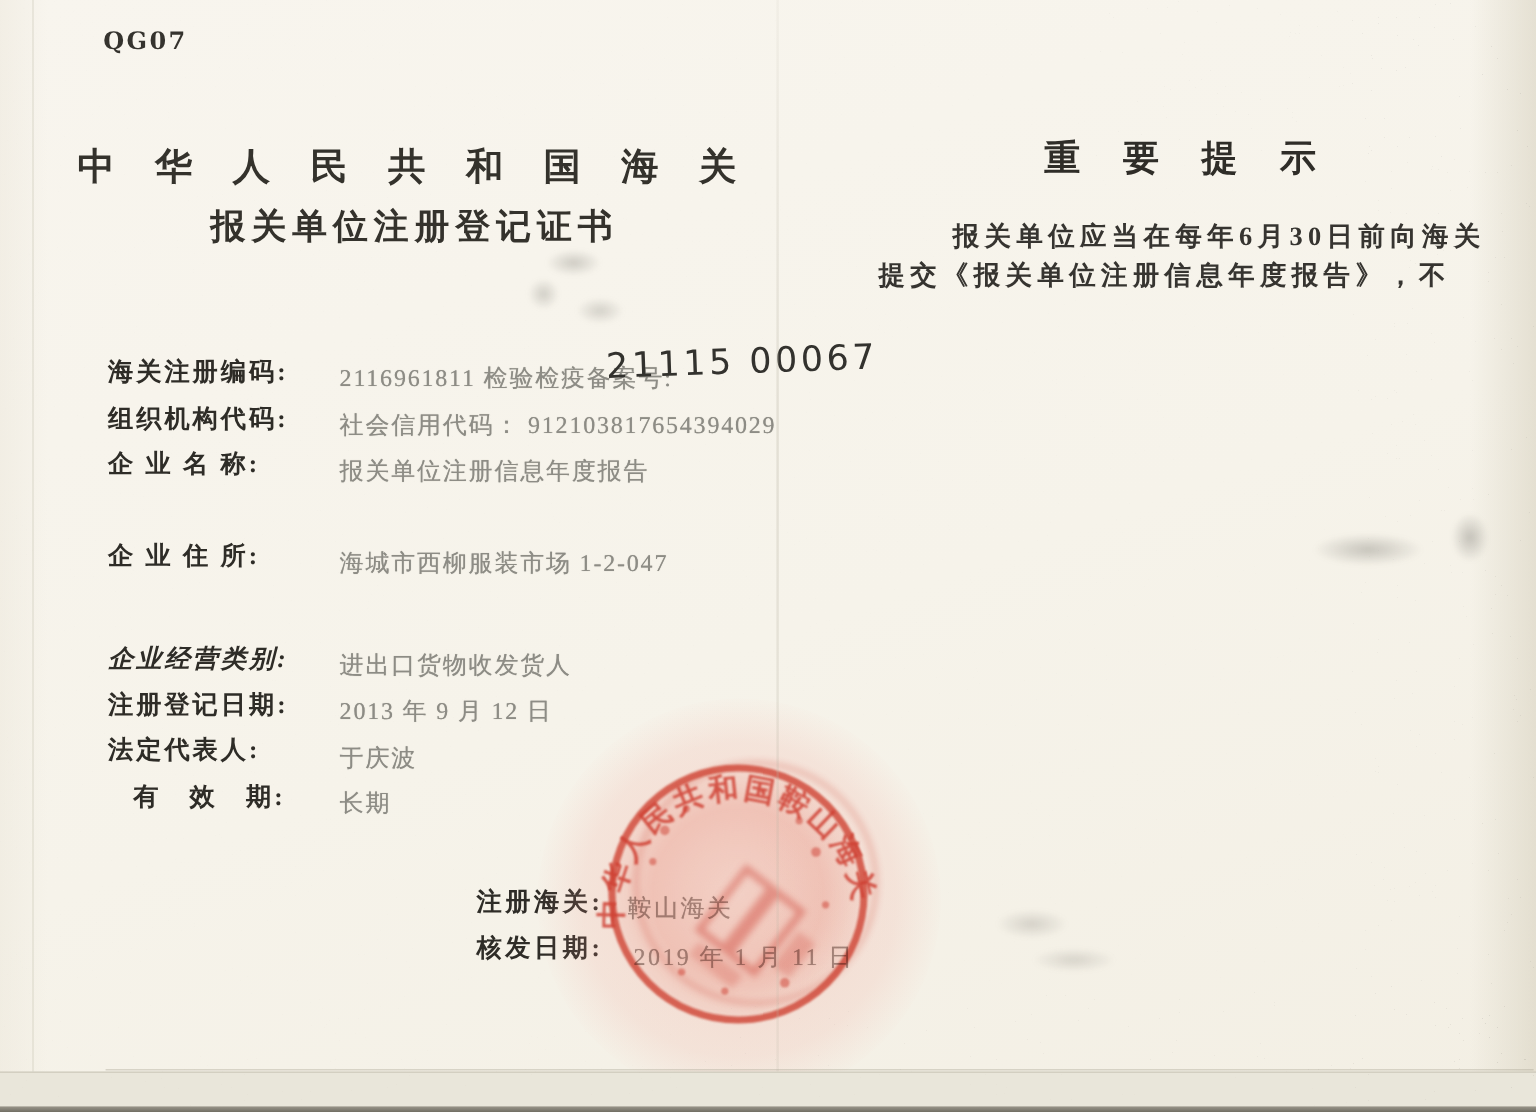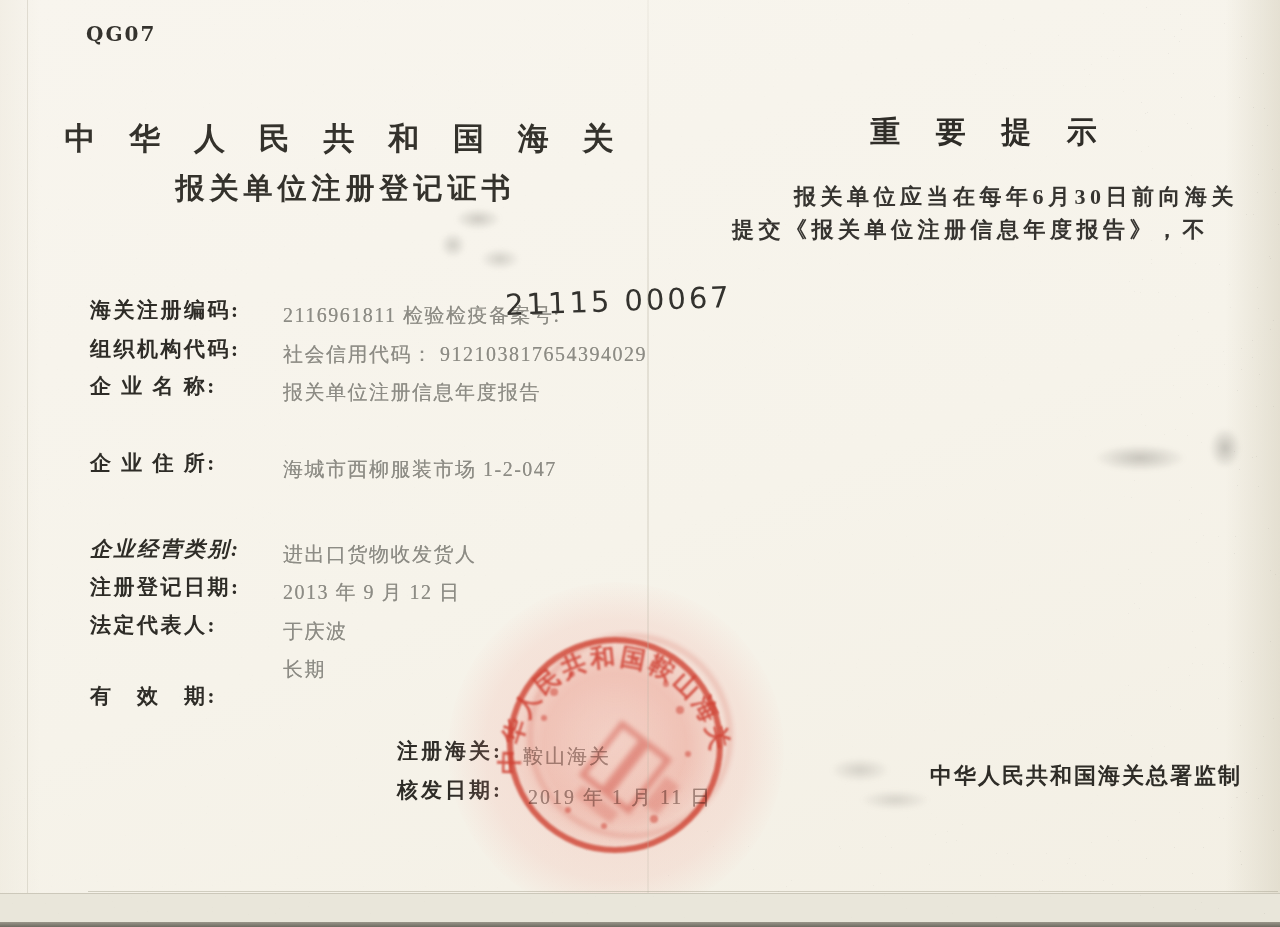--- a/index.html
+++ b/index.html
@@ -84,21 +84,21 @@
     <div class="notice-line">提交《报关单位注册信息年度报告》，不</div>
   </div>
 
   <div class="abs field-label" style="top:296px;">海关注册编码:</div>
   <div class="abs field-label" style="top:335px;">组织机构代码:</div>
   <div class="abs field-label" style="top:372px;">企 业 名 称:</div>
   <div class="abs field-label" style="top:449px;">企 业 住 所:</div>
   <div class="abs field-label" style="top:535px;font-style:italic;">企业经营类别:</div>
   <div class="abs field-label" style="top:573px;">注册登记日期:</div>
   <div class="abs field-label" style="top:611px;">法定代表人:</div>
-  <div class="abs field-label" style="top:682px;">有　效　期:</div>
+  <div class="abs field-label" style="top:650px;margin-left:21px;">有　效　期:</div>
 
   <div class="abs field-value" style="top:302px;">2116961811 检验检疫备案号:</div>
   <div class="abs field-value" style="top:341px;">社会信用代码： 912103817654394029</div>
   <div class="abs field-value" style="top:379px;">报关单位注册信息年度报告</div>
   <div class="abs field-value" style="top:456px;">海城市西柳服装市场 1-2-047</div>
   <div class="abs field-value" style="top:541px;">进出口货物收发货人</div>
   <div class="abs field-value" style="top:579px;">2013 年 9 月 12 日</div>
   <div class="abs field-value" style="top:618px;">于庆波</div>
   <div class="abs field-value" style="top:656px;">长期</div>
 
@@ -143,21 +143,20 @@
         <circle cx="60" cy="104" r="3"></circle>
       <circle cx="196" cy="96" r="4"></circle>
         <circle cx="204" cy="140" r="3"></circle>
         <circle cx="182" cy="70" r="3"></circle>
       <circle cx="84" cy="196" r="3"></circle>
         <circle cx="120" cy="212" r="3"></circle>
         <circle cx="170" cy="205" r="4"></circle>
     </g>
   </svg>
 
-  <div class="abs publisher">中华人民共和国海关总署监制</div>
 
   <div class="abs fold-center"></div>
   <div class="abs fold-left"></div>
   <div class="abs paper-edge"></div>
   <div class="abs scan-strip"></div>
   <div class="abs scan-bottom"></div>
 
   <svg class="abs noise" width="1280" height="927">
     <filter id="grain">
       <feTurbulence type="fractalNoise" baseFrequency="0.82" numOctaves="2" seed="7"></feTurbulence>

